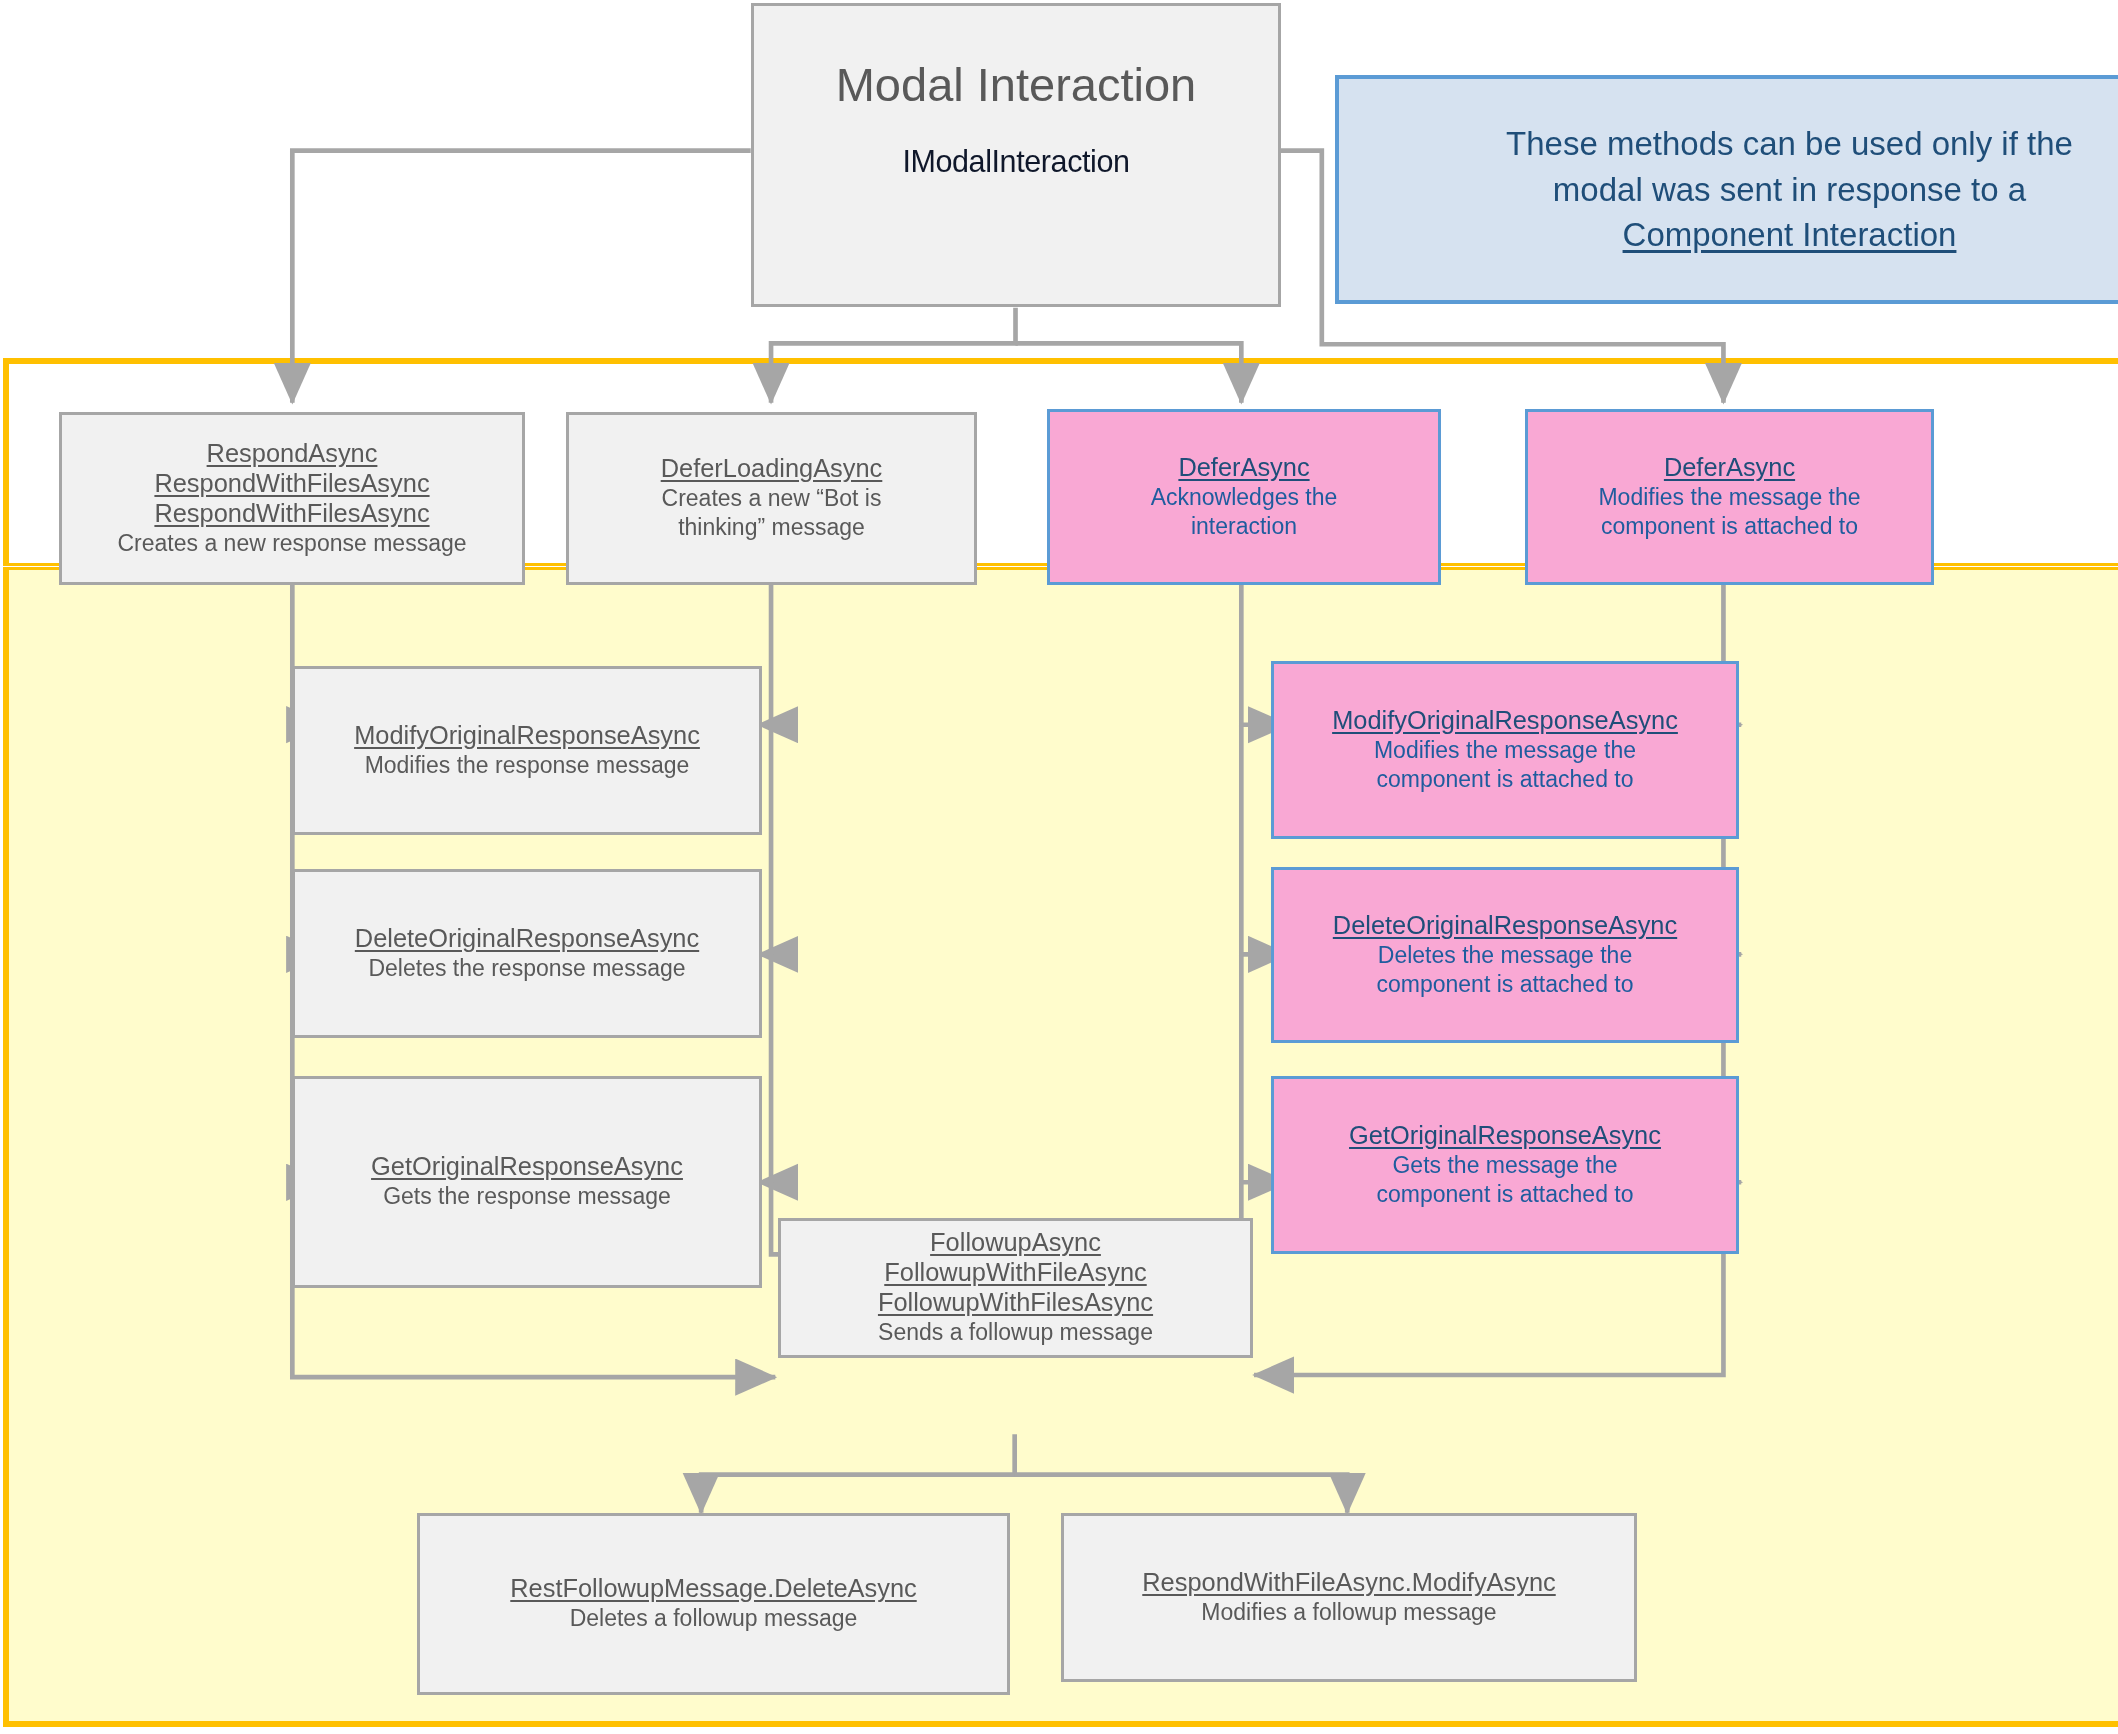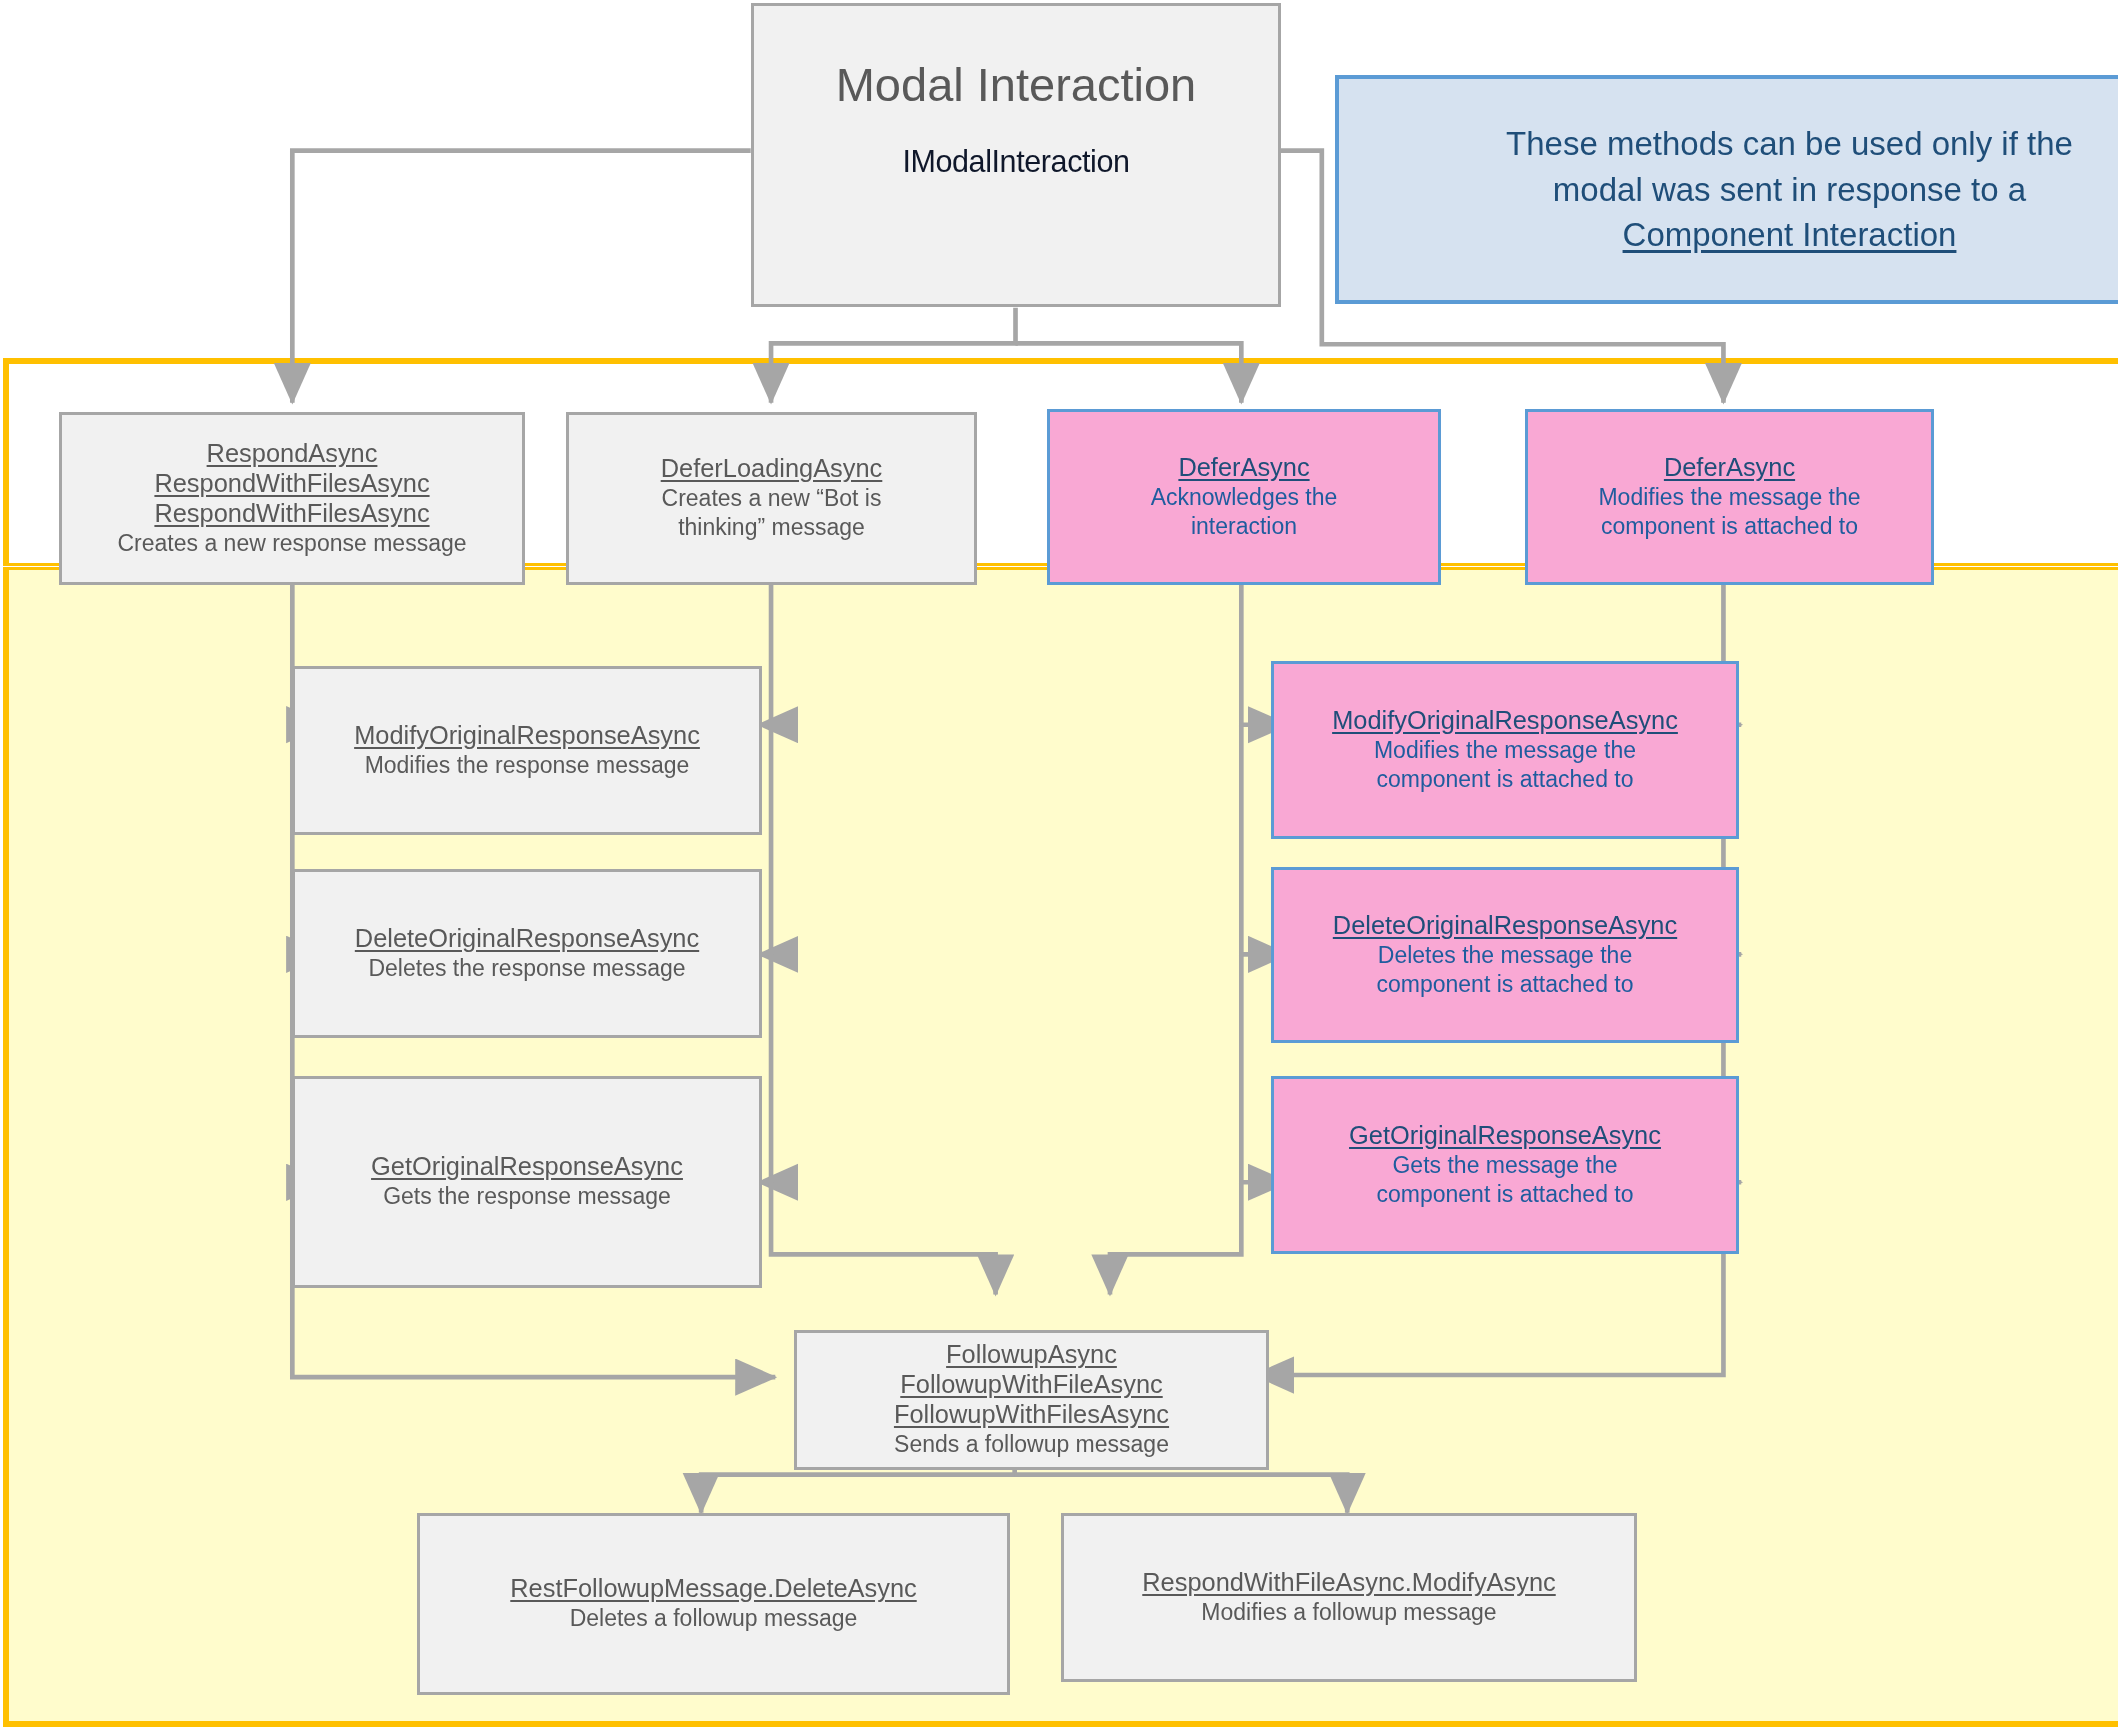--- a/index.html
+++ b/index.html
@@ -287,21 +287,21 @@
     <div class="d">Deletes the message the</div>
     <div class="d">component is attached to</div>
   </div>
 
   <div class="node blue" style="left:1271px; top:1076px; width:468px; height:178px;">
     <div class="m">GetOriginalResponseAsync</div>
     <div class="d">Gets  the message the</div>
     <div class="d">component is attached to</div>
   </div>
 
-  <div class="node gray" style="left:778px; top:1330px; width:475px; height:140px;margin-left:16px;">
+  <div class="node gray" style="left:778px; top:1218px; width:475px; height:140px;">
     <div class="m">FollowupAsync</div>
     <div class="m">FollowupWithFileAsync</div>
     <div class="m">FollowupWithFilesAsync</div>
     <div class="d">Sends a followup message</div>
   </div>
 
   <div class="node gray" style="left:417px; top:1513px; width:593px; height:182px;">
     <div class="m">RestFollowupMessage.DeleteAsync</div>
     <div class="d">Deletes a followup message</div>
   </div>

